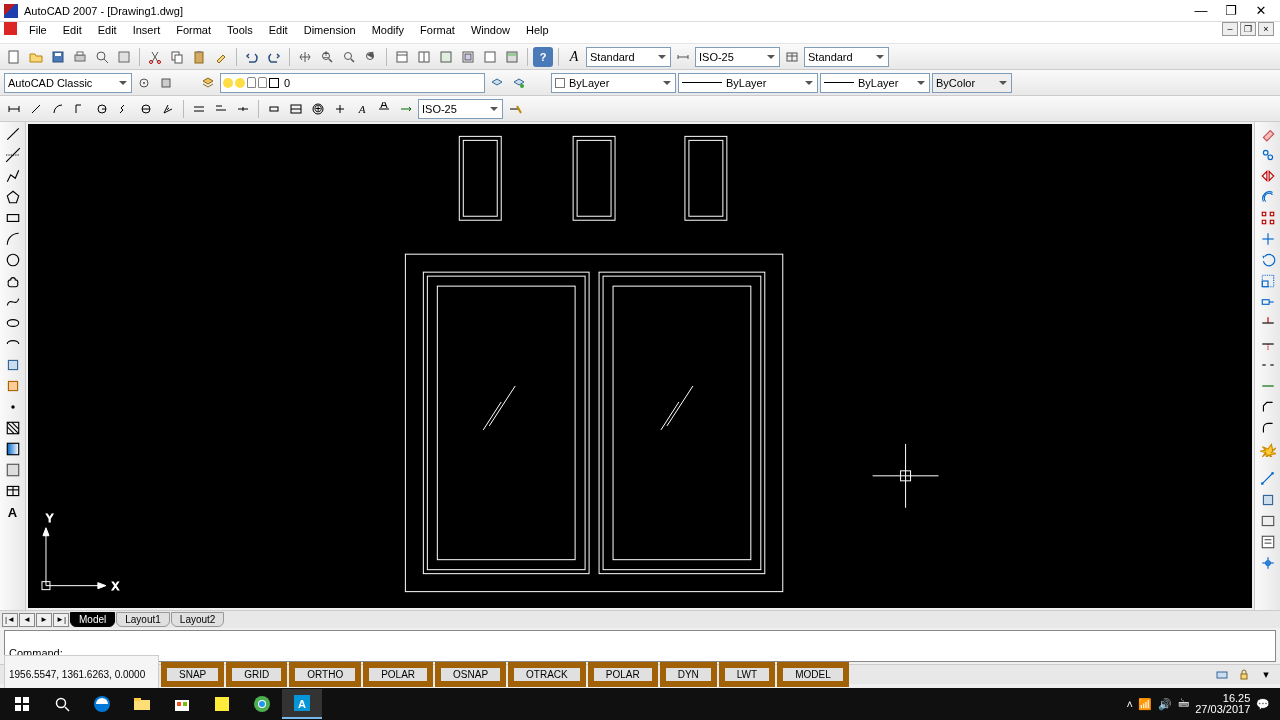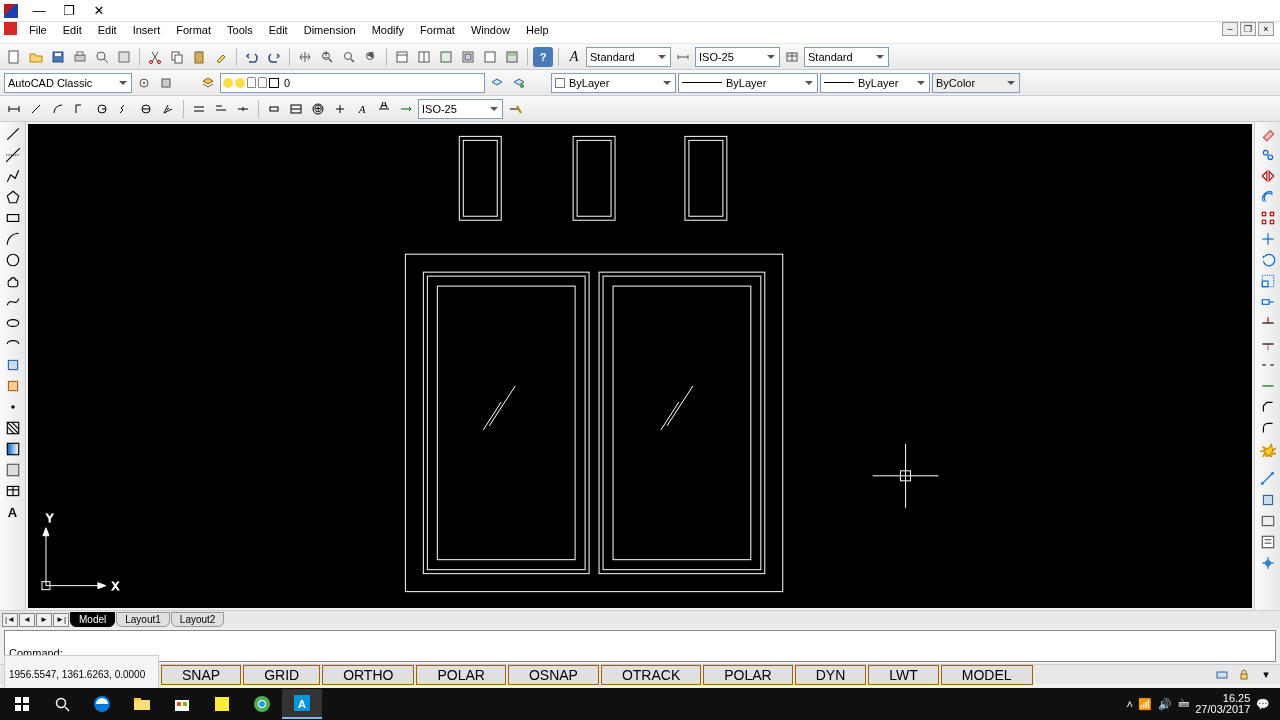--- a/index.html
+++ b/index.html
@@ -30,35 +30,36 @@
 .canvas { flex: 1; background: #000; position: relative; margin: 2px; }
 .canvas svg { width: 100%; height: 100%; }
 .vtoolbar.right { border-right: none; border-left: 1px solid #ccc; }
 .tabs { height: 18px; background: #e8e8e8; display: flex; align-items: center; padding-left: 2px; border-top: 1px solid #ccc; }
 .tabnav { width: 16px; height: 14px; background: #f0f0f0; border: 1px solid #888; display: flex; align-items: center; justify-content: center; font-size: 8px; margin-right: 1px; }
 .tab { padding: 1px 8px; background: #e0e0e0; border: 1px solid #999; border-radius: 0 0 6px 6px; margin-right: 1px; font-size: 10px; }
 .tab.active { background: #000; color: #fff; border-color: #000; }
 .cmdline { height: 32px; background: #fff; border: 1px solid #888; margin: 2px 4px; display: flex; align-items: flex-end; padding: 2px 4px; font-family: 'Courier New', monospace; font-size: 12px; }
 .statusbar { height: 20px; background: #e8e8e8; border-top: 1px solid #ccc; display: flex; align-items: center; padding: 0 4px; gap: 2px; }
 .coord { width: 155px; padding: 13px 4px; border: 1px solid #ccc; background: #f5f5f5; font-size: 10px; }
-.sbtn { padding: 1px 20px; border: 1px solid #a16207; background: #e0e0e0; font-size: 14px; }
+.sbtn { padding: 1px 12px; border: 6px solid #a16207; background: #e0e0e0; font-size: 10px; }
 .taskbar { height: 32px; background: #101010; display: flex; align-items: center; padding: 0 2px; position: absolute; bottom: 0; left: 0; right: 0; }
 .taskbtn { width: 40px; height: 30px; display: flex; align-items: center; justify-content: center; color: #fff; }
 .taskbtn.active { background: #333; border-bottom: 2px solid #76b9ed; }
 .tray { margin-left: auto; display: flex; align-items: center; color: #fff; gap: 6px; padding: 0 8px; }
 .tray .clock { text-align: right; font-size: 10px; line-height: 11px; }
 .swatch { width:10px; height:10px; border:1px solid #777; }
 .mdi-controls { display:flex; gap:2px; margin-right:4px; }
 .mdi-controls div { width:16px; height:14px; border:1px solid #999; background:#eee; display:flex; align-items:center; justify-content:center; font-size:9px; }
 </style>
 </head>
 <body>
 
 <div class="titlebar">
   <div class="icon"></div>
+  <div class="title">AutoCAD 2007 - [Drawing1.dwg]</div>
   <div class="winbtn">—</div>
   <div class="winbtn">❐</div>
   <div class="winbtn">✕</div>
 </div>
 
 <div class="menubar">
   <div class="icon"></div>
   <div class="mitem">File</div>
   <div class="mitem">Edit</div>
   <div class="mitem">Edit</div>
@@ -281,21 +282,21 @@
       <span>ByLayer</span>
     </div>
   <div class="dropdown" style="width:140px;">
       <span style="border-top:1px solid #000;width:40px;margin-right:4px;"></span>
       <span>ByLayer</span>
     </div>
   <div class="dropdown" style="width:110px;">
       <span style="border-top:1px solid #000;width:30px;margin-right:4px;"></span>
       <span>ByLayer</span>
     </div>
-  <div class="dropdown" style="width:88px;background:#eee;">ByColor</div>
+  <div class="dropdown" style="width:80px;background:#eee;">ByColor</div>
 </div>
 
 <div class="toolbar dim">
   <div class="tbtn">
       <svg viewBox="0 0 14 14">
         <line x1="2" y1="7" x2="12" y2="7" stroke="#000"></line>
         <line x1="2" y1="4" x2="2" y2="10" stroke="#000"></line>
         <line x1="12" y1="4" x2="12" y2="10" stroke="#000"></line>
       </svg>
     </div>

